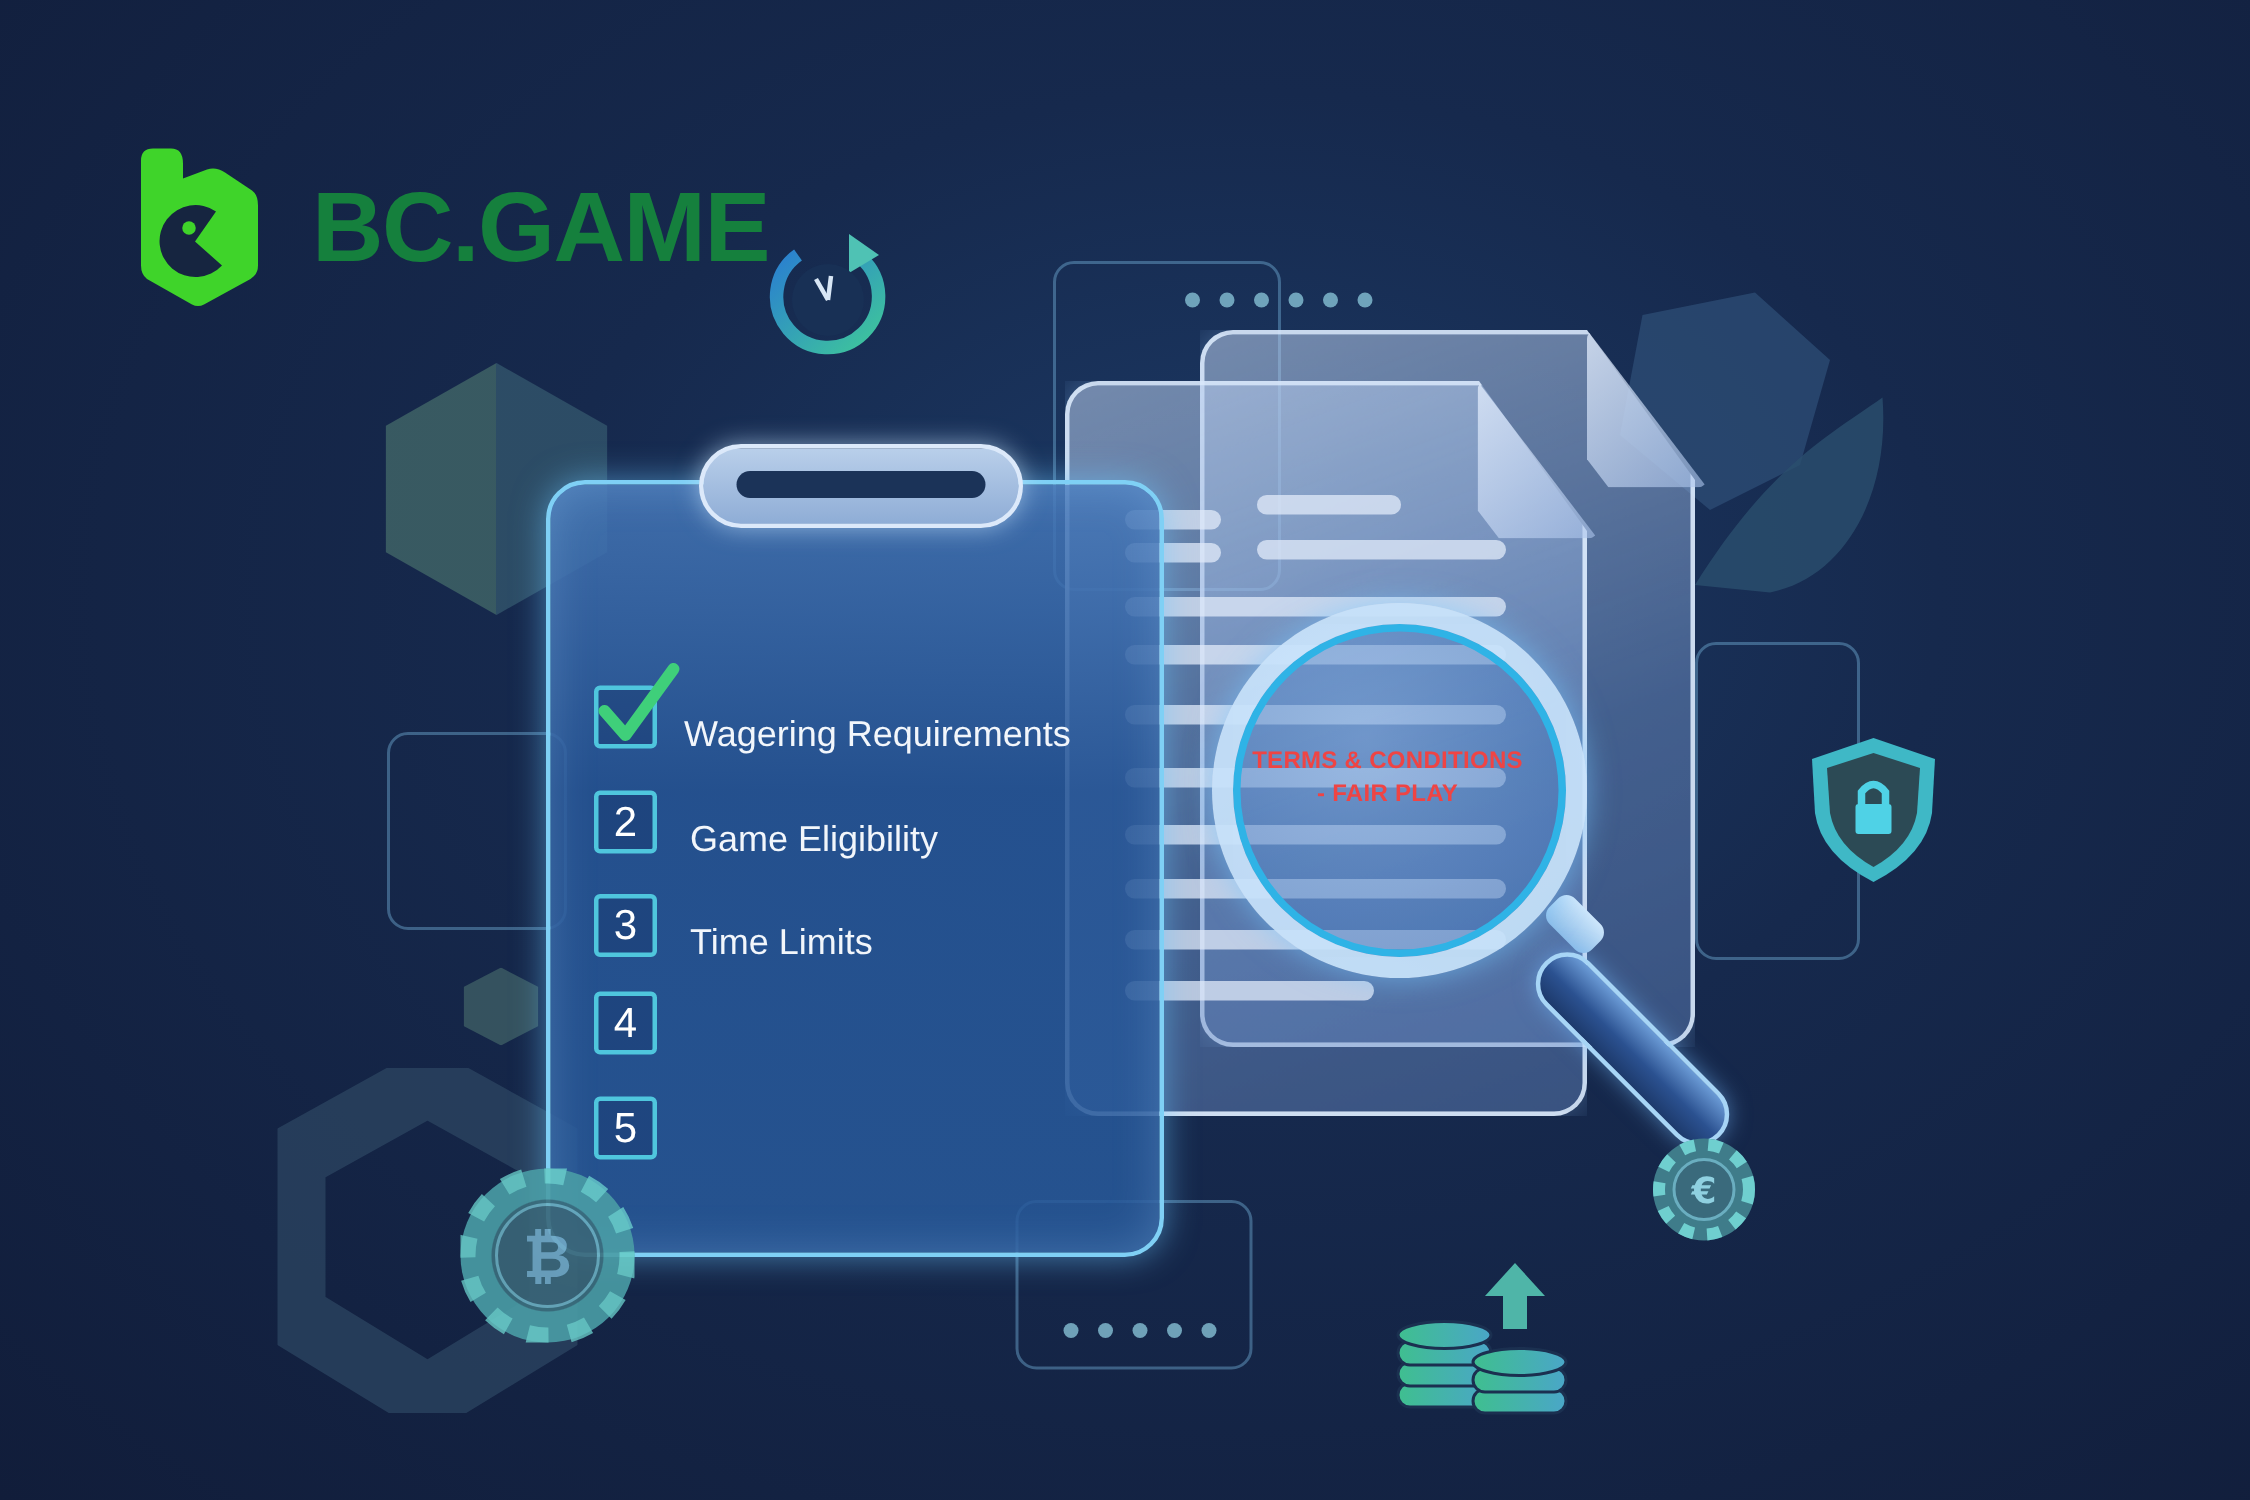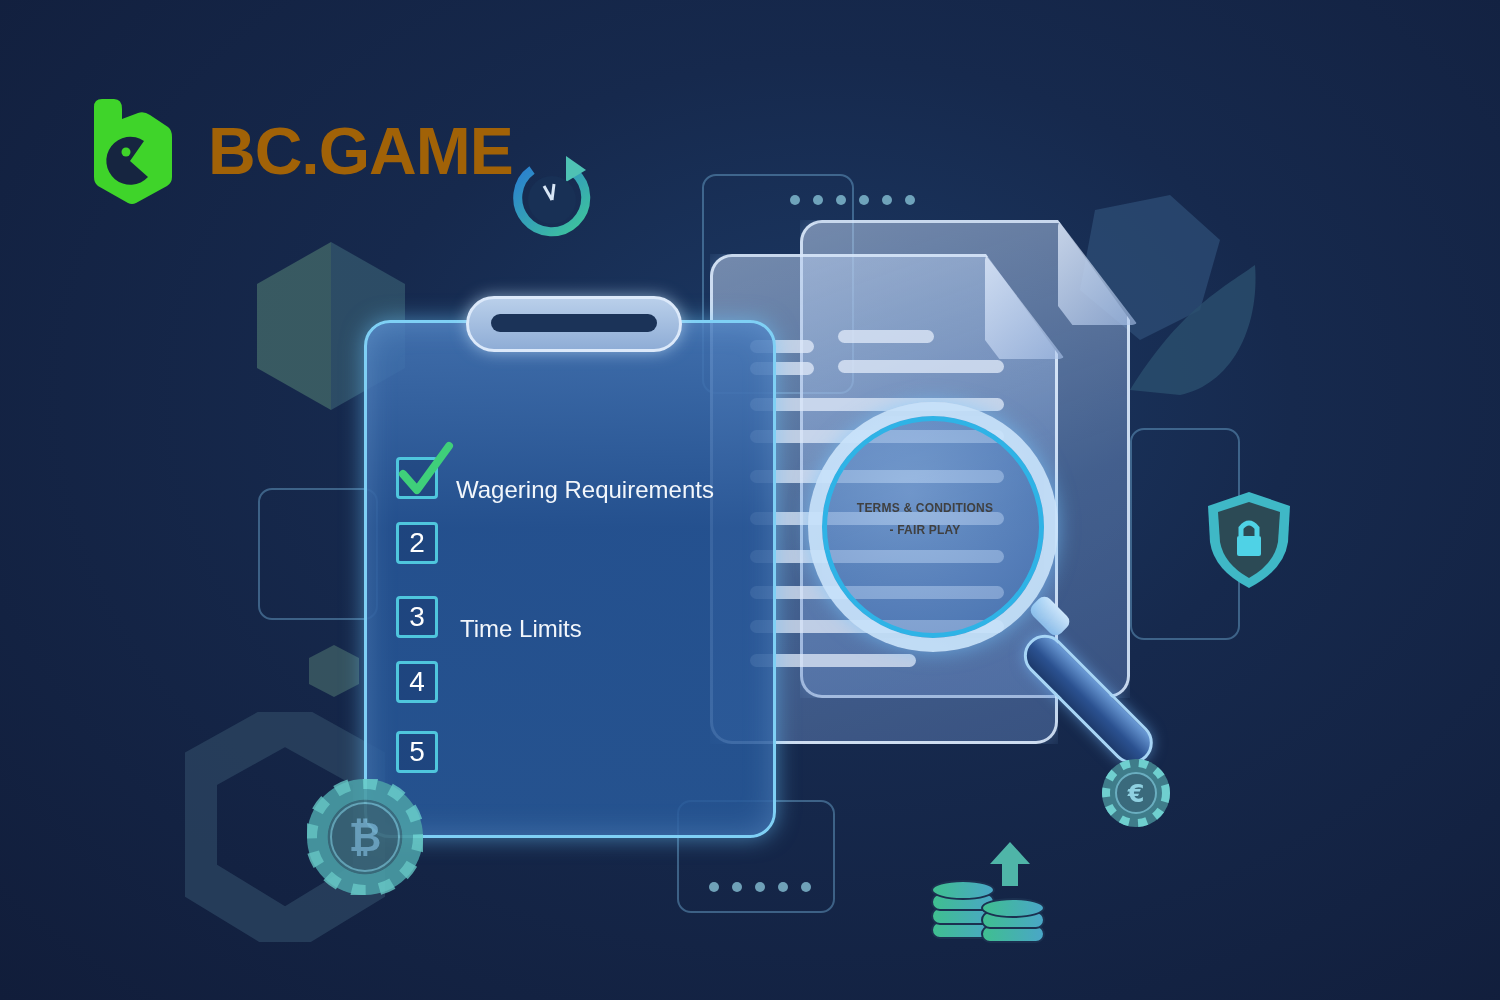--- a/index.html
+++ b/index.html
@@ -7,21 +7,21 @@
   body {
     position: relative;
     background: radial-gradient(ellipse at 55% 40%, #1c3a66 0%, #16294d 40%, #111d3a 100%);
     font-family: "Liberation Sans", "DejaVu Sans", sans-serif;
   }
   .abs { position: absolute; }
 
   
   .logo { left: 92px; top: 96px; width: 440px; height: 110px; display: flex; align-items: center; }
   .logo-mark { width: 82px; height: 108px; }
-  .logo-text { margin-left: 34px; font-size: 66px; font-weight: 700; color: #a16207; letter-spacing: -1px; }
+  .logo-text { margin-left: 34px; font-size: 66px; font-weight: 700; color: #15803d; letter-spacing: -1px; }
 
   
   .frame { border: 2px solid rgba(110,170,210,0.45); border-radius: 14px; }
 
   
   .hex { clip-path: polygon(50% 0%, 100% 25%, 100% 75%, 50% 100%, 0% 75%, 0% 25%); }
 
   
   .doc {
     background: linear-gradient(160deg, rgba(190,210,240,0.55) 0%, rgba(120,155,210,0.45) 60%, rgba(100,135,195,0.45) 100%);
@@ -66,21 +66,21 @@
 
   
   .lens {
     left: 808px; top: 402px; width: 250px; height: 250px; border-radius: 50%;
     border: 14px solid rgba(210,235,255,0.85);
     box-shadow: 0 0 0 5px #2fb3e6 inset, 0 0 20px rgba(120,200,255,0.6);
     background: radial-gradient(circle at 40% 35%, rgba(120,165,220,0.55), rgba(60,110,180,0.55));
   }
   .lens-text {
     left: 820px; top: 497px; width: 210px; text-align: center;
-    color: #404040; font-size: 12px; font-weight: 700; line-height: 22px; letter-spacing: 0.2px;
+    color: #ef4444; font-size: 16px; font-weight: 700; line-height: 22px; letter-spacing: 0.2px;
   }
   .handle {
     left: 1030px; top: 620px; width: 165px; height: 42px; border-radius: 22px;
     background: linear-gradient(180deg, #6b9bd6, #2b5190 55%, #1d3a6c);
     border: 3px solid #a7d5f6;
     transform: rotate(45deg); transform-origin: 0 50%;
     box-shadow: 0 0 14px rgba(120,190,255,0.5);
   }
   .neck {
     left: 1030px; top: 604px; width: 40px; height: 24px; border-radius: 8px;
@@ -186,20 +186,21 @@
   <div class="check-item" style="top:12px;">
     <span class="num-box" style="position:relative;">
       <svg width="60" height="58" viewBox="0 0 60 58" style="position:absolute;left:-2px;top:-20px;">
         <polyline points="6,34 20,50 52,6" fill="none" stroke="#3fcf7a" stroke-width="8" stroke-linecap="round" stroke-linejoin="round"></polyline>
       </svg>
     </span>
     <span class="item-label" style="margin-left:18px;">Wagering Requirements</span>
   </div>
   <div class="check-item" style="top:82px;">
     <span class="num-box">2</span>
+    <span class="item-label">Game Eligibility</span>
   </div>
   <div class="check-item" style="top:151px;">
     <span class="num-box">3</span>
     <span class="item-label">Time Limits</span>
   </div>
   <div class="check-item" style="top:221px;">
     <span class="num-box">4</span>
   </div>
   <div class="check-item" style="top:291px;">
     <span class="num-box">5</span>

